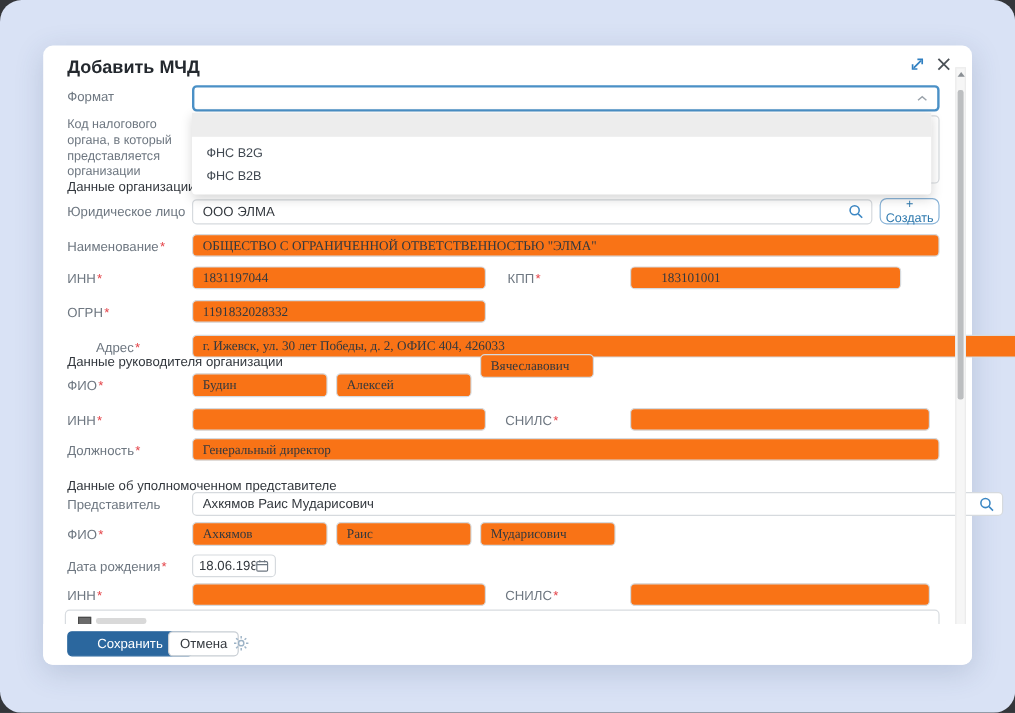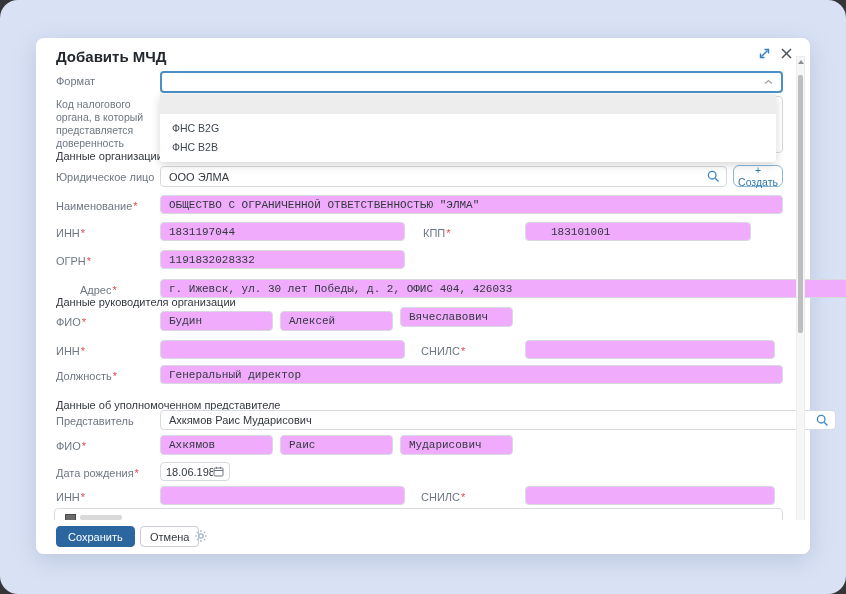--- a/index.html
+++ b/index.html
@@ -6,40 +6,40 @@
   .screen{position:relative;width:846px;height:594px;background:#d9e2f5;border-radius:18px;overflow:hidden;
           font-family:"Liberation Sans",sans-serif;}
   .dialog{position:absolute;left:36px;top:38px;width:774px;height:516px;background:#fff;border-radius:8px;
           box-shadow:0 6px 24px rgba(50,70,110,.18);}
   .title{position:absolute;left:20px;top:10px;font-size:15px;font-weight:bold;color:#23282e;}
   .hicon{position:absolute;width:16px;height:16px;display:flex;align-items:center;justify-content:center;cursor:pointer;}
   .lbl{position:absolute;font-size:11px;color:#6e7781;line-height:13px;}
   .req::after{content:"*";color:#e5484d;margin-left:1px;}
   .hdr{position:absolute;font-size:11px;color:#33383e;}
   .inp{position:absolute;height:19px;border:1px solid #d6dade;border-radius:4px;font-size:11px;color:#33383e;
-       padding:0 8px;box-sizing:border-box;background:#f0abfc;font-family:Liberation Mono, monospace;outline:none;}
+       padding:0 8px;box-sizing:border-box;background:#f97316;font-family:Liberation Serif, serif;outline:none;}
   .fieldbox{position:absolute;display:flex;align-items:center;border:1px solid #d6dade;border-radius:4px;
             background:#fff;box-sizing:border-box;padding:0 6px 0 8px;}
   .fieldbox input{border:none;outline:none;flex:1;min-width:0;font-size:11px;color:#33383e;font-family:inherit;background:transparent;padding:0;}
   .combo{position:absolute;left:124px;top:33px;width:623px;height:22px;border:2px solid #4a90c6;border-radius:4px;
          box-sizing:border-box;background:#fff;display:flex;align-items:center;padding:0 8px;}
   .combo input{border:none;outline:none;flex:1;font-size:11px;font-family:inherit;}
   .taxfield{position:absolute;left:124px;top:58px;width:623px;height:57px;border:1px solid #d6dade;border-radius:4px;
             box-sizing:border-box;background:#fff;z-index:1;}
   .dropdown{position:absolute;left:124px;top:56px;width:616px;background:#fff;z-index:10;
             box-shadow:0 3px 10px rgba(0,0,0,.16);border-radius:0 0 3px 3px;padding-bottom:5px;}
   .dropdown .empty{height:20px;background:#ededed;margin-bottom:5px;}
   .dropdown .opt{height:19px;line-height:19px;padding-left:12px;font-size:10.5px;color:#3f4750;cursor:pointer;}
   .create-btn{position:absolute;left:697px;top:127px;width:50px;height:22px;border:1px solid #8ab4d8;border-radius:6px;
               background:#fff;color:#2e79ae;font-size:10.5px;display:flex;align-items:center;justify-content:center;
               font-family:inherit;cursor:pointer;}
   .partialbox{position:absolute;left:18px;top:470px;width:729px;height:40px;border:1px solid #d8dce0;border-radius:4px;
               box-sizing:border-box;background:#fff;z-index:4;}
   .footer{position:absolute;left:0;bottom:0;width:100%;height:34px;background:#fff;border-radius:0 0 8px 8px;z-index:20;}
-  .btn-save{position:absolute;left:20px;top:6px;height:21px;padding:0 11px;background:#2b679e;border:1px solid #2b679e;
+  .btn-save{position:absolute;left:20px;top:6px;height:21px;padding:0 24px;background:#2b679e;border:1px solid #2b679e;
             color:#fff;font-size:11px;border-radius:4px;font-family:inherit;cursor:pointer;}
   .btn-cancel{position:absolute;left:104px;top:6px;height:21px;padding:0 9px;background:#fff;border:1px solid #c8ced4;
               color:#33383e;font-size:11px;border-radius:4px;font-family:inherit;cursor:pointer;}
   .gear{position:absolute;left:158px;top:9px;cursor:pointer;}
   .scrollbar{position:absolute;left:760px;top:18px;width:9px;height:480px;background:#f6f6f6;border:1px solid #ececec;box-sizing:border-box;}
   .sb-thumb{position:absolute;left:1px;top:18px;width:5px;height:258px;background:#bcbec0;border-radius:2px;cursor:pointer;}
   .sb-up{position:absolute;left:1px;top:3px;width:0;height:0;border-left:3px solid transparent;border-right:3px solid transparent;border-bottom:4px solid #8a8f94;}
   .sb-down{position:absolute;left:1px;bottom:3px;width:0;height:0;border-left:3px solid transparent;border-right:3px solid transparent;border-top:4px solid #8a8f94;}
   .icon-sliver{position:absolute;left:10px;top:5px;width:9px;height:7px;border:1px solid #4a4a4a;background:#6b6b6b;}
   .sliver-text{position:absolute;left:25px;top:6px;width:42px;height:5px;background:#d9d9d9;border-radius:2px;}
@@ -66,21 +66,21 @@
     </div>
 
     <div class="lbl" style="left:20px;top:37px;">Формат</div>
     <div class="combo">
       <input value="" style="">
       <svg width="9" height="6" viewBox="0 0 9 6">
         <polyline points="1,4.5 4.5,1.5 8,4.5" fill="none" stroke="#9aa2aa" stroke-width="1.2"></polyline>
       </svg>
     </div>
 
-    <div class="lbl" style="left:20px;top:60px;width:104px;font-size:10.5px;">Код налогового органа, в который представляется доверенность</div>
+    <div class="lbl" style="left:20px;top:60px;width:104px;font-size:10.5px;">Код налогового органа, в который представляется организации</div>
     <div class="taxfield"></div>
 
     <div class="dropdown">
       <div class="empty"></div>
       <div class="opt">ФНС B2G</div>
       <div class="opt">ФНС B2B</div>
     </div>
 
     <div class="hdr" style="left:20px;top:112px;">Данные организации</div>
 
@@ -106,21 +106,21 @@
     <input class="inp" style="left: 124px; top: 212px; width: 245px;" value="1191832028332">
 
     <div class="lbl req" style="left:20px;top:246px;margin-left:24px;">Адрес</div>
     <input class="inp" style="left: 124px; top: 241px; width: 726px;" value="г. Ижевск, ул. 30 лет Победы, д. 2, ОФИС 404, 426033">
 
     <div class="hdr" style="left:20px;top:258px;">Данные руководителя организации</div>
 
     <div class="lbl req" style="left:20px;top:278px;">ФИО</div>
     <input class="inp" style="left: 124px; top: 273px; width: 113px; height: 20px;" value="Будин">
     <input class="inp" style="left: 244px; top: 273px; width: 113px; height: 20px;" value="Алексей">
-    <input class="inp" style="left: 364px; top: 269px; width: 113px; height: 20px;" value="Вячеславович">
+    <input class="inp" style="left: 364px; top: 257px; width: 95px; height: 20px;" value="Вячеславович">
 
     <div class="lbl req" style="left:20px;top:307px;">ИНН</div>
     <input class="inp" style="left: 124px; top: 302px; width: 245px;" value="">
     <div class="lbl req" style="left:385px;top:307px;">СНИЛС</div>
     <input class="inp" style="left: 489px; top: 302px; width: 250px;" value="">
 
     <div class="lbl req" style="left:20px;top:332px;">Должность</div>
     <input class="inp" style="left: 124px; top: 327px; width: 623px;" value="Генеральный директор">
 
     <div class="hdr" style="left:20px;top:361px;">Данные об уполномоченном представителе</div>

